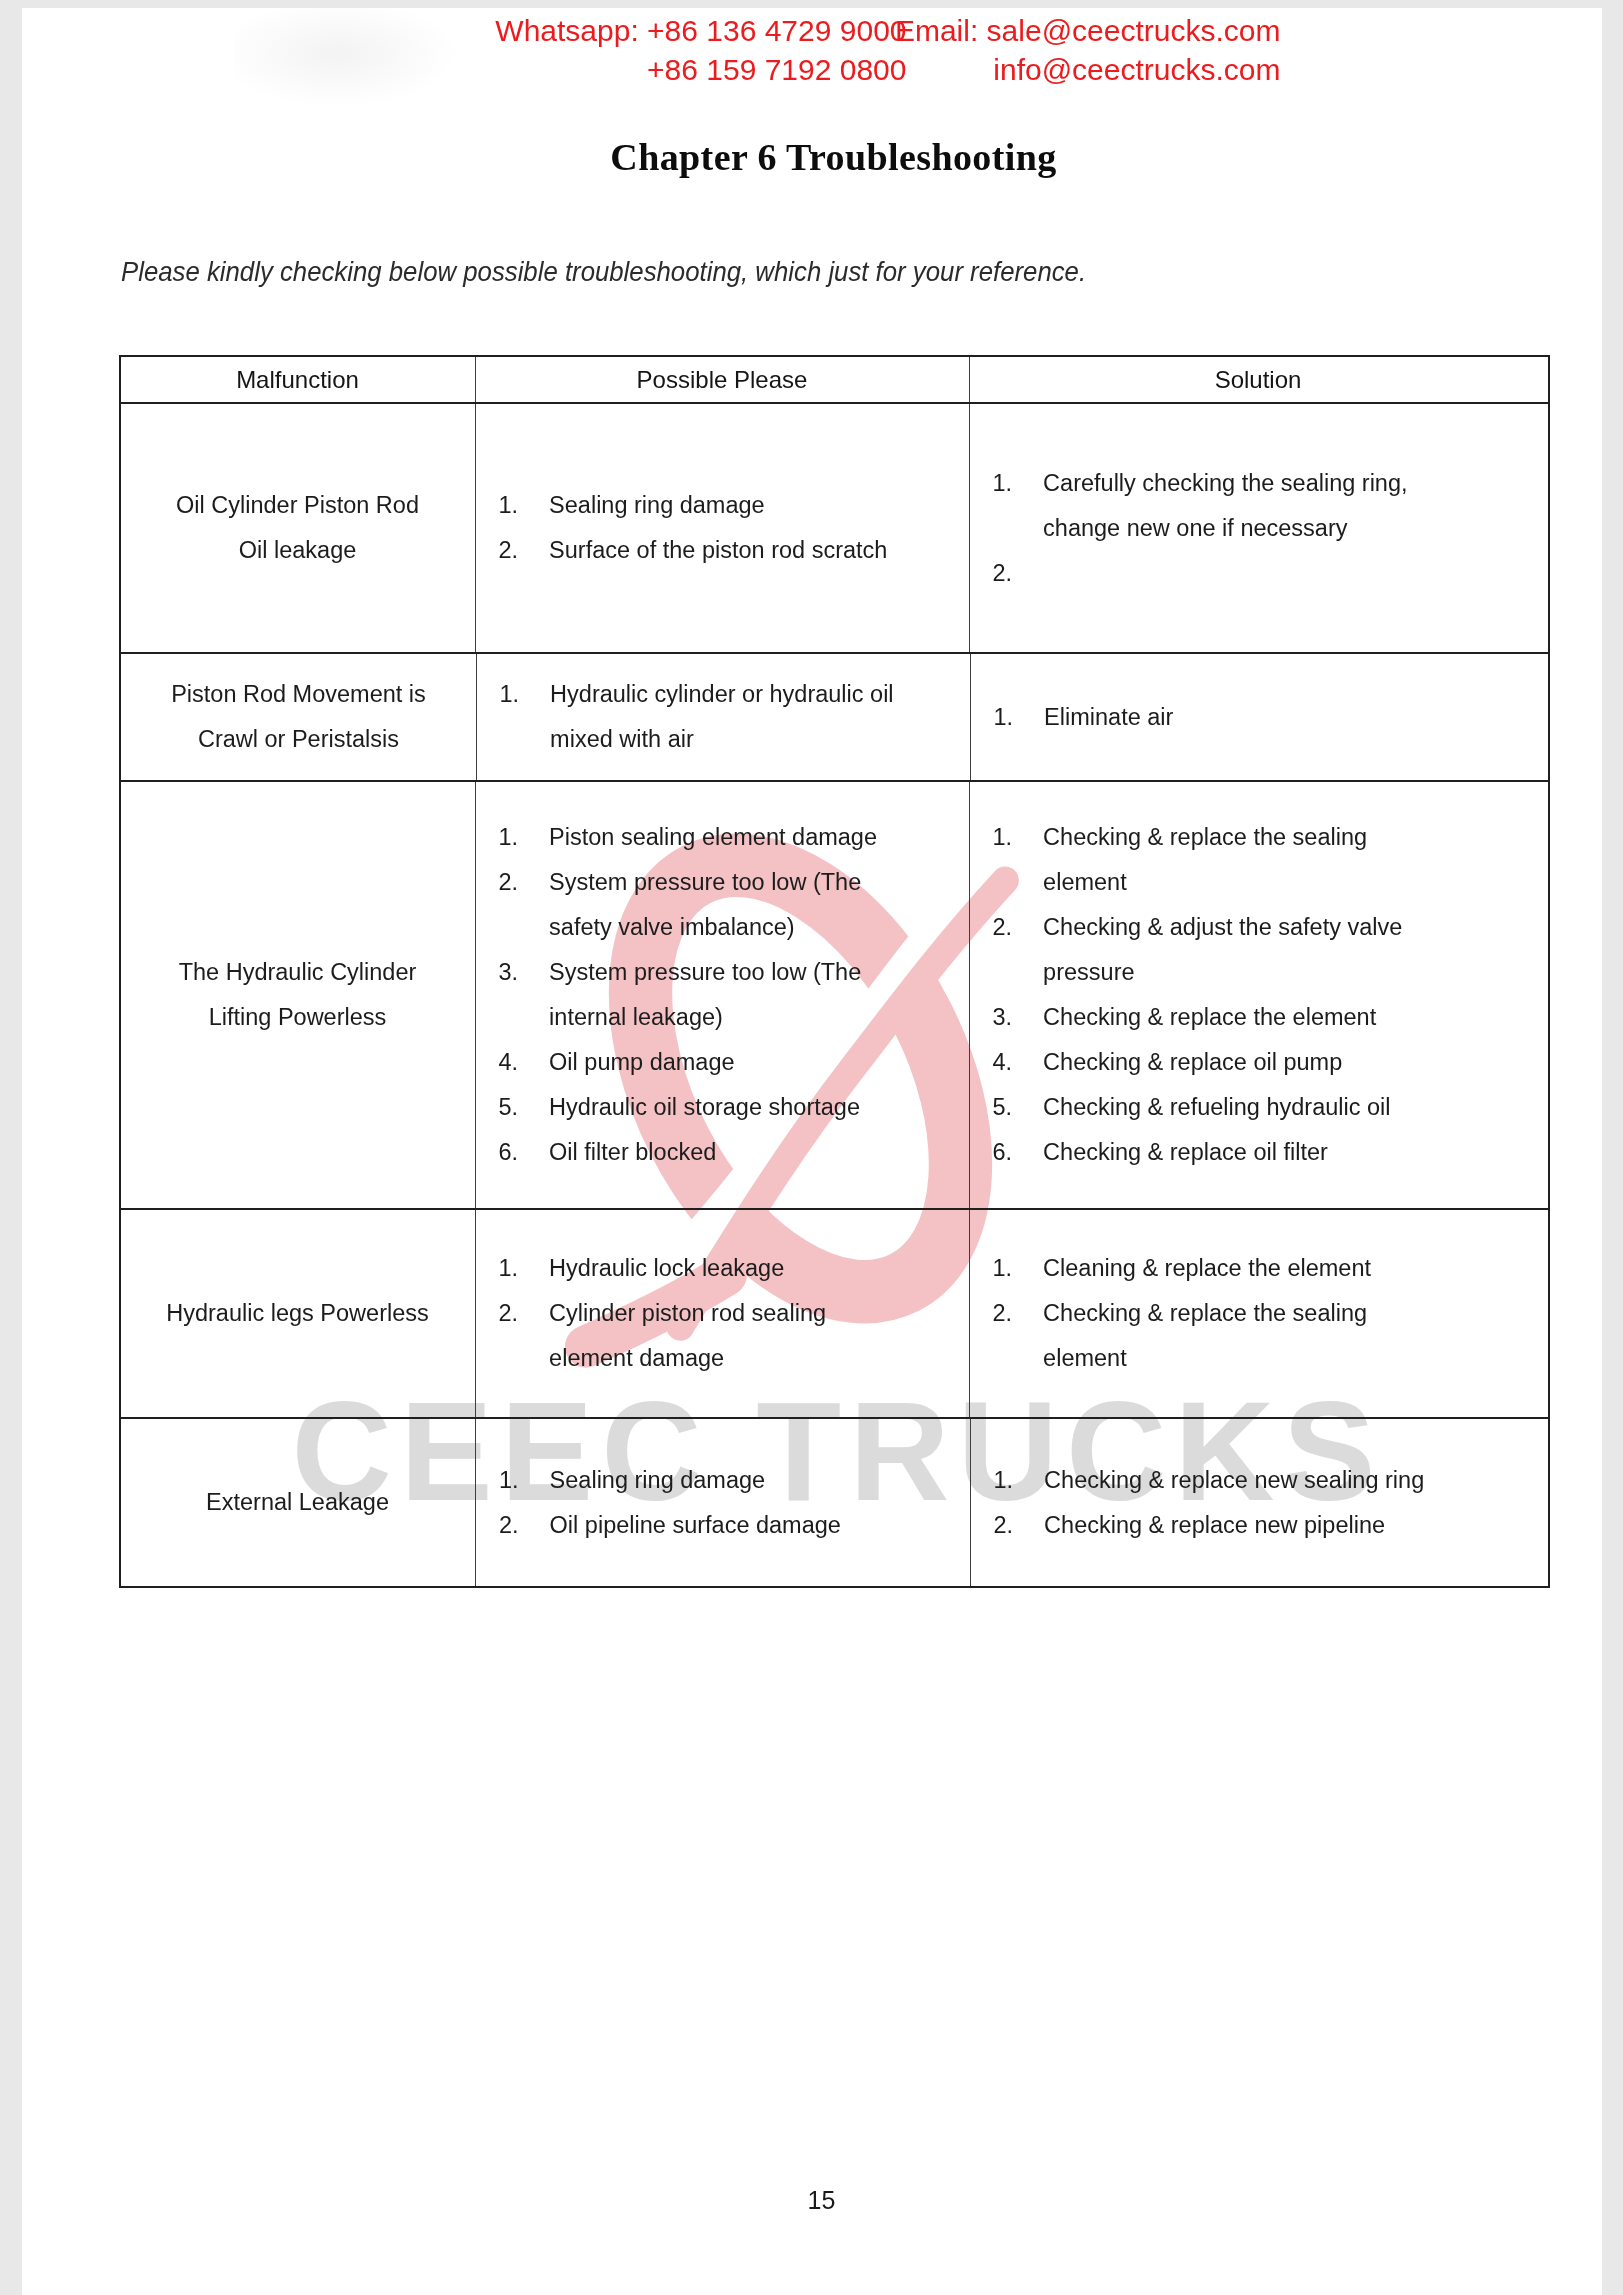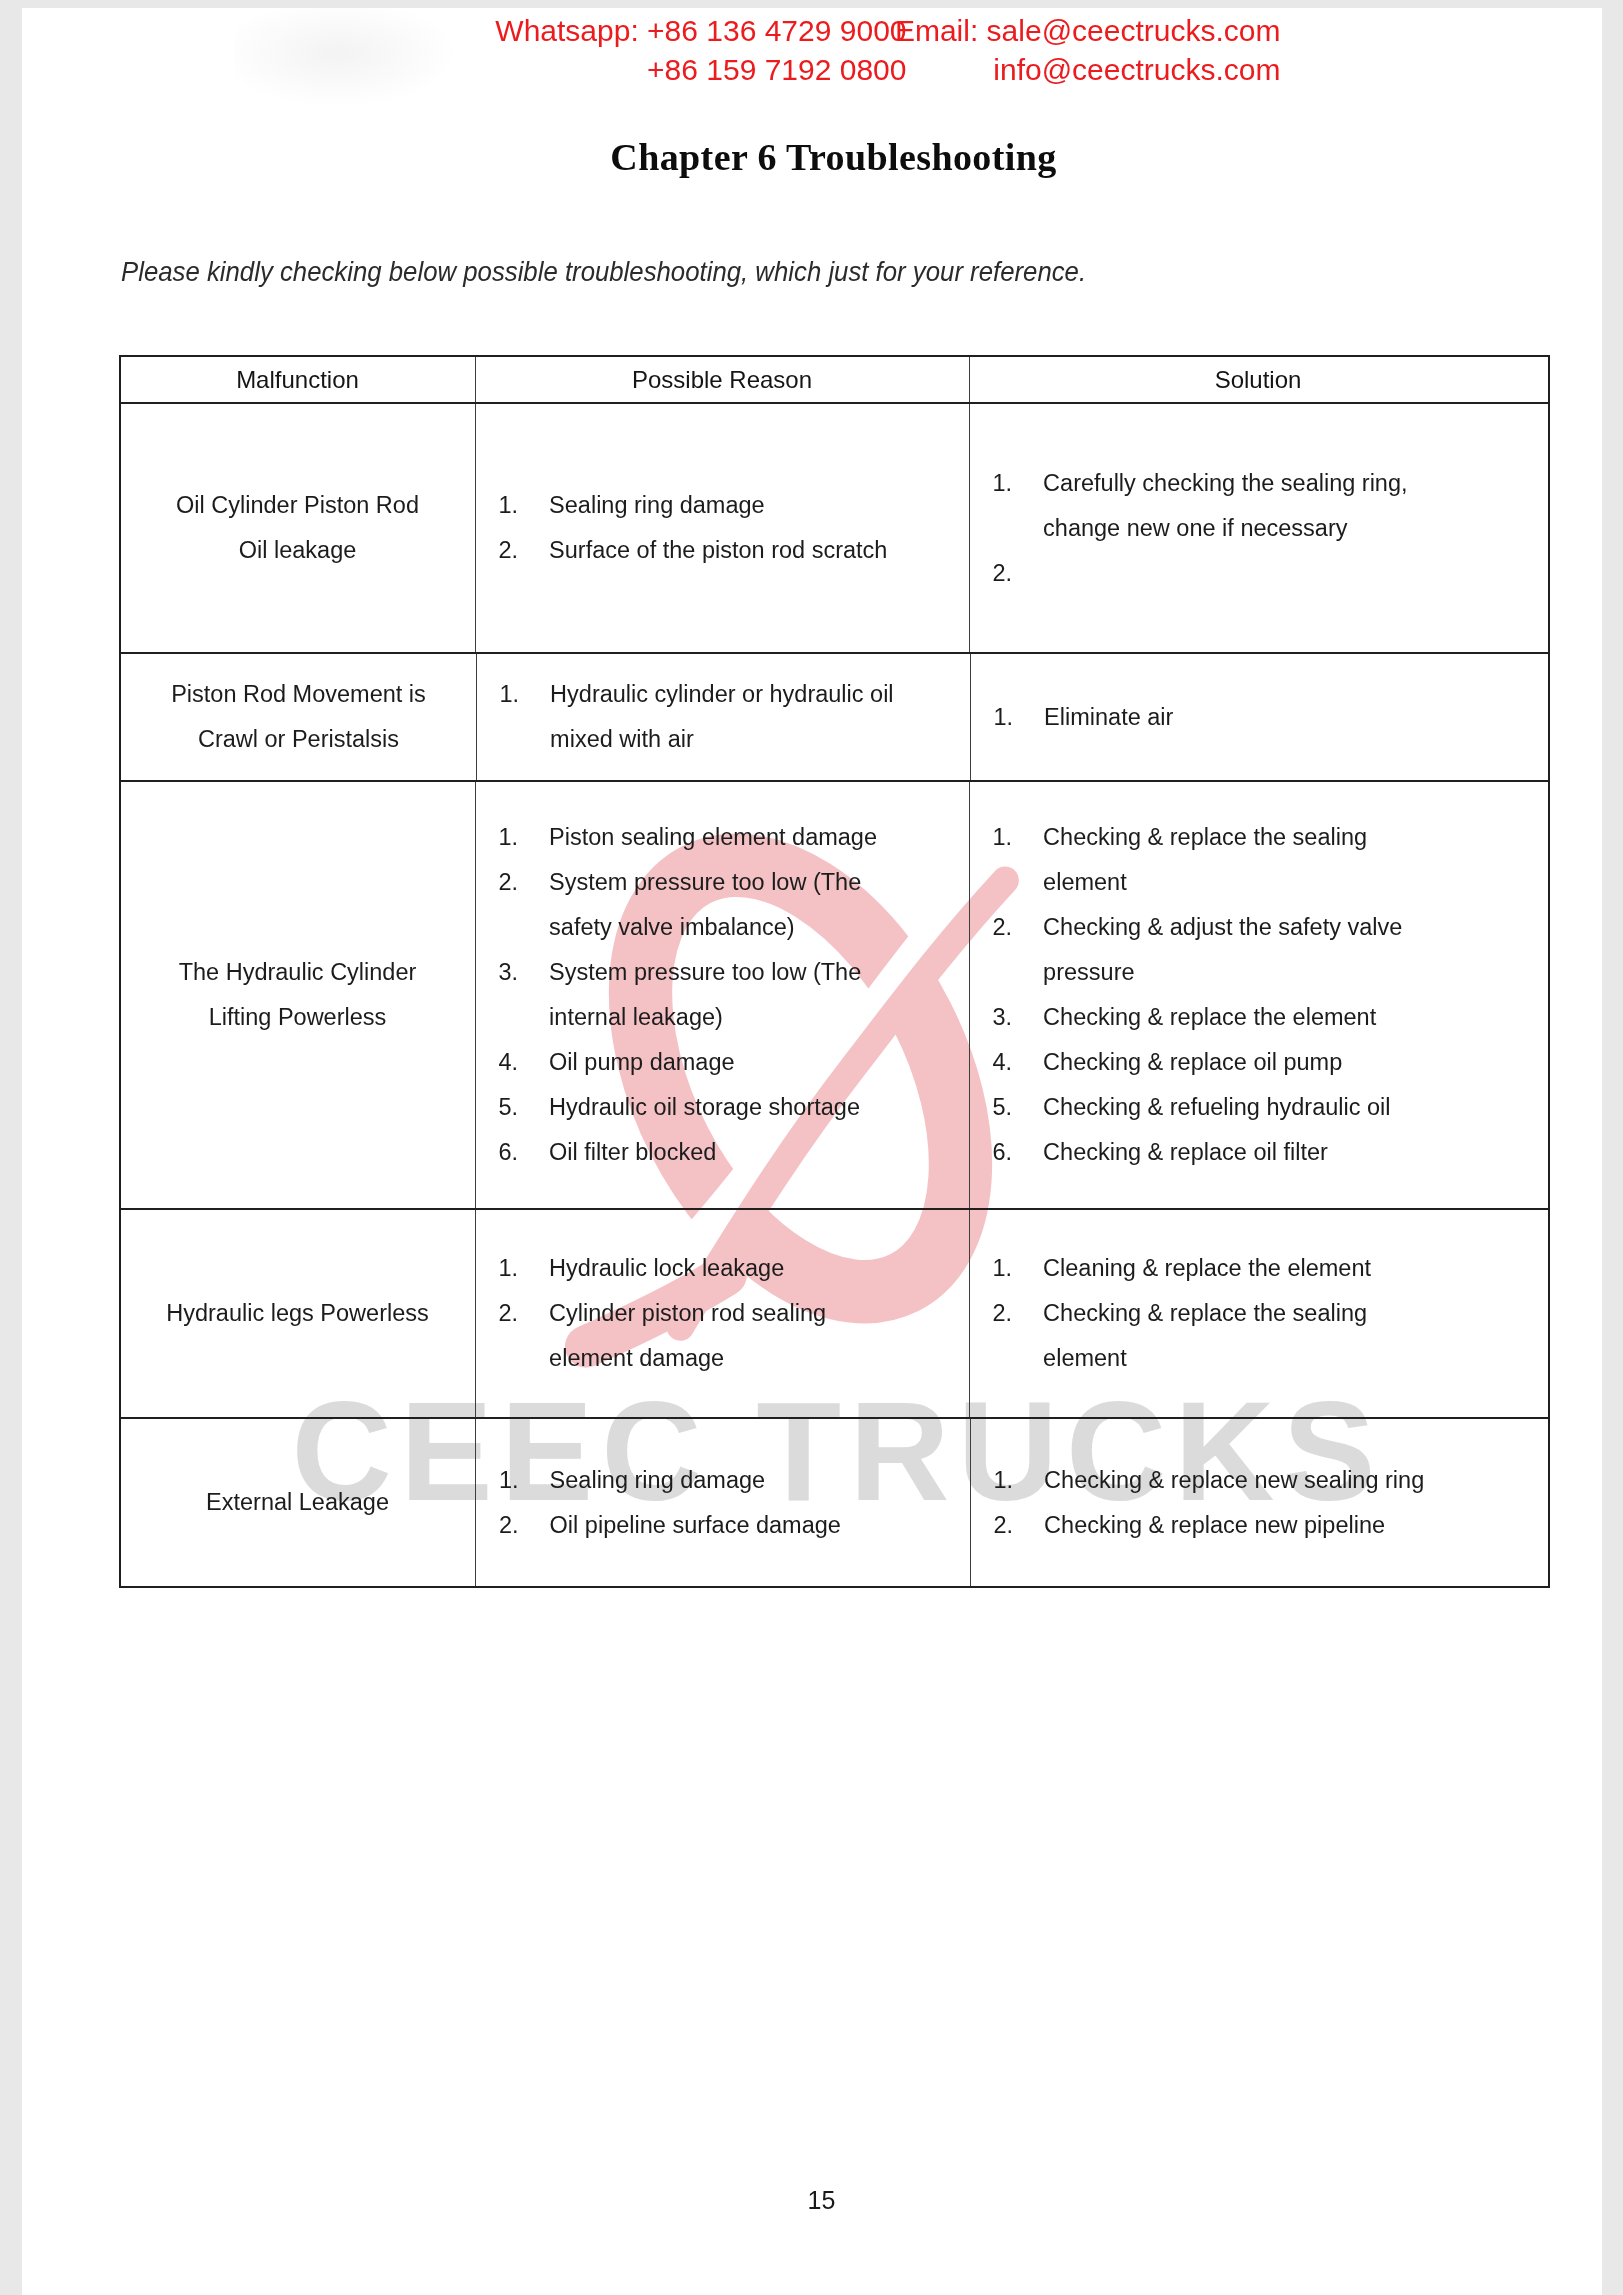--- a/index.html
+++ b/index.html
@@ -126,21 +126,21 @@
         <path d="M 96 700 C 150 676 210 648 268 612" fill="none" stroke="#f2b5b9" stroke-width="52" stroke-linecap="round"></path>
       </g>
     </svg>
   </div>
 
   <div class="wm-text" style="color: rgb(198, 198, 198);">CEEC TRUCKS</div>
 
   <div class="ts-table" id="tsTable">
       <div class="ts-row">
         <div class="ts-cell c0 head-cell">Malfunction</div>
-        <div class="ts-cell c1 head-cell">Possible Reason</div>
+        <div class="ts-cell c1 head-cell">Possible Please</div>
         <div class="ts-cell c2 head-cell">Solution</div>
       </div>
       <div class="ts-row">
         <div class="ts-cell c0 mcell">Oil Cylinder Piston Rod
 Oil leakage</div>
         <div class="ts-cell c1 lcell">
           <div class="li">
             <div class="num">1.</div>
             <div class="txt">Sealing ring damage</div>
           </div>

